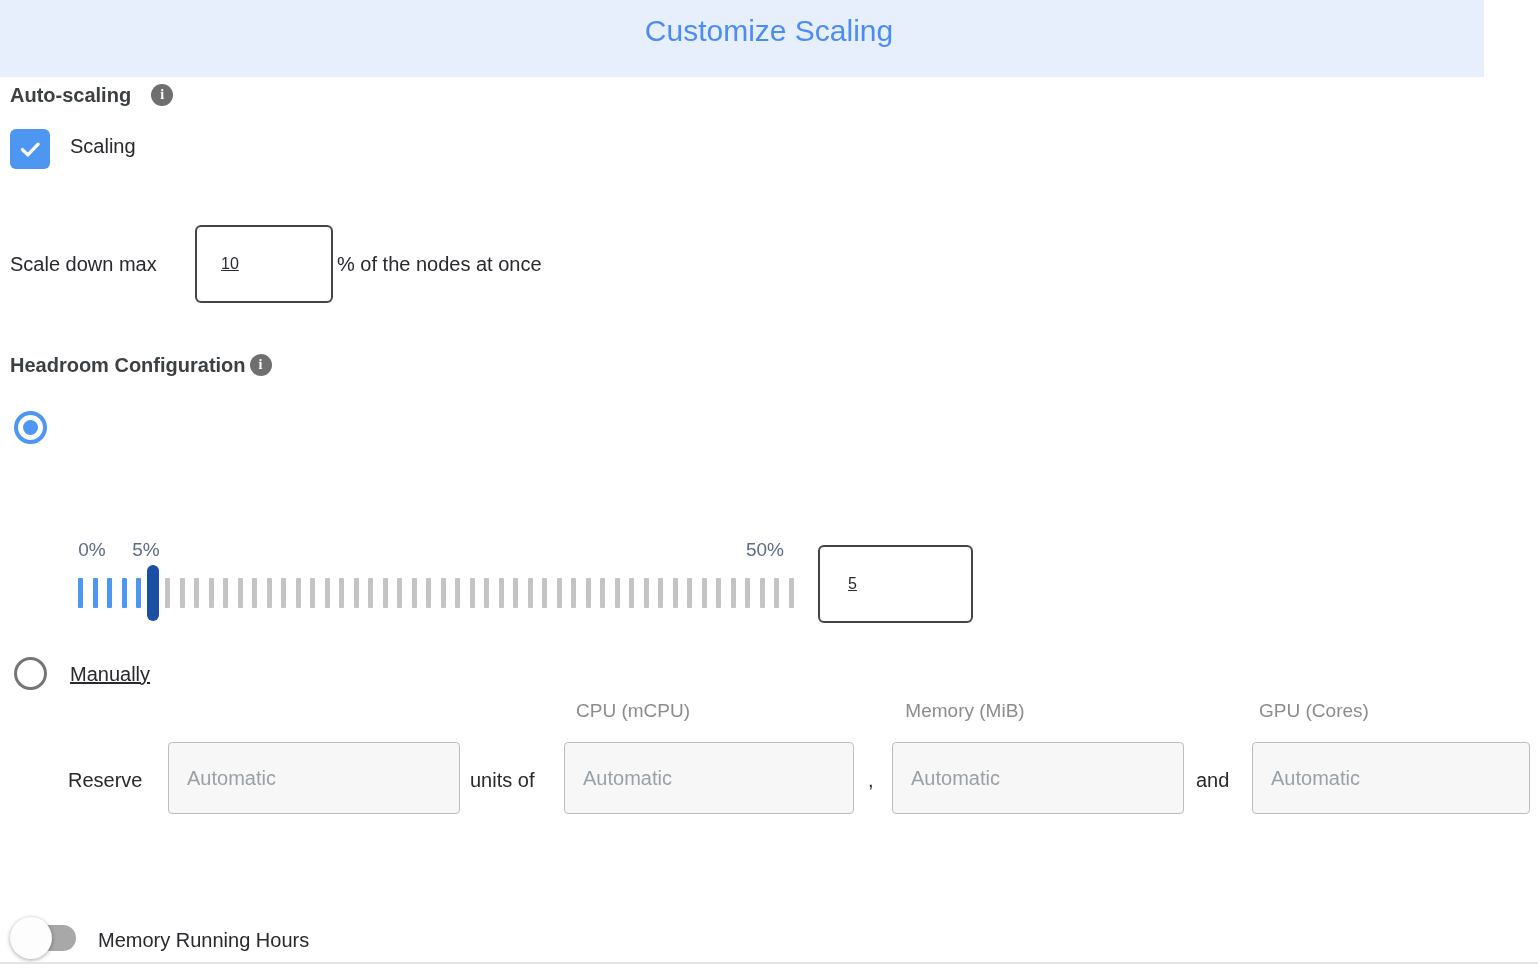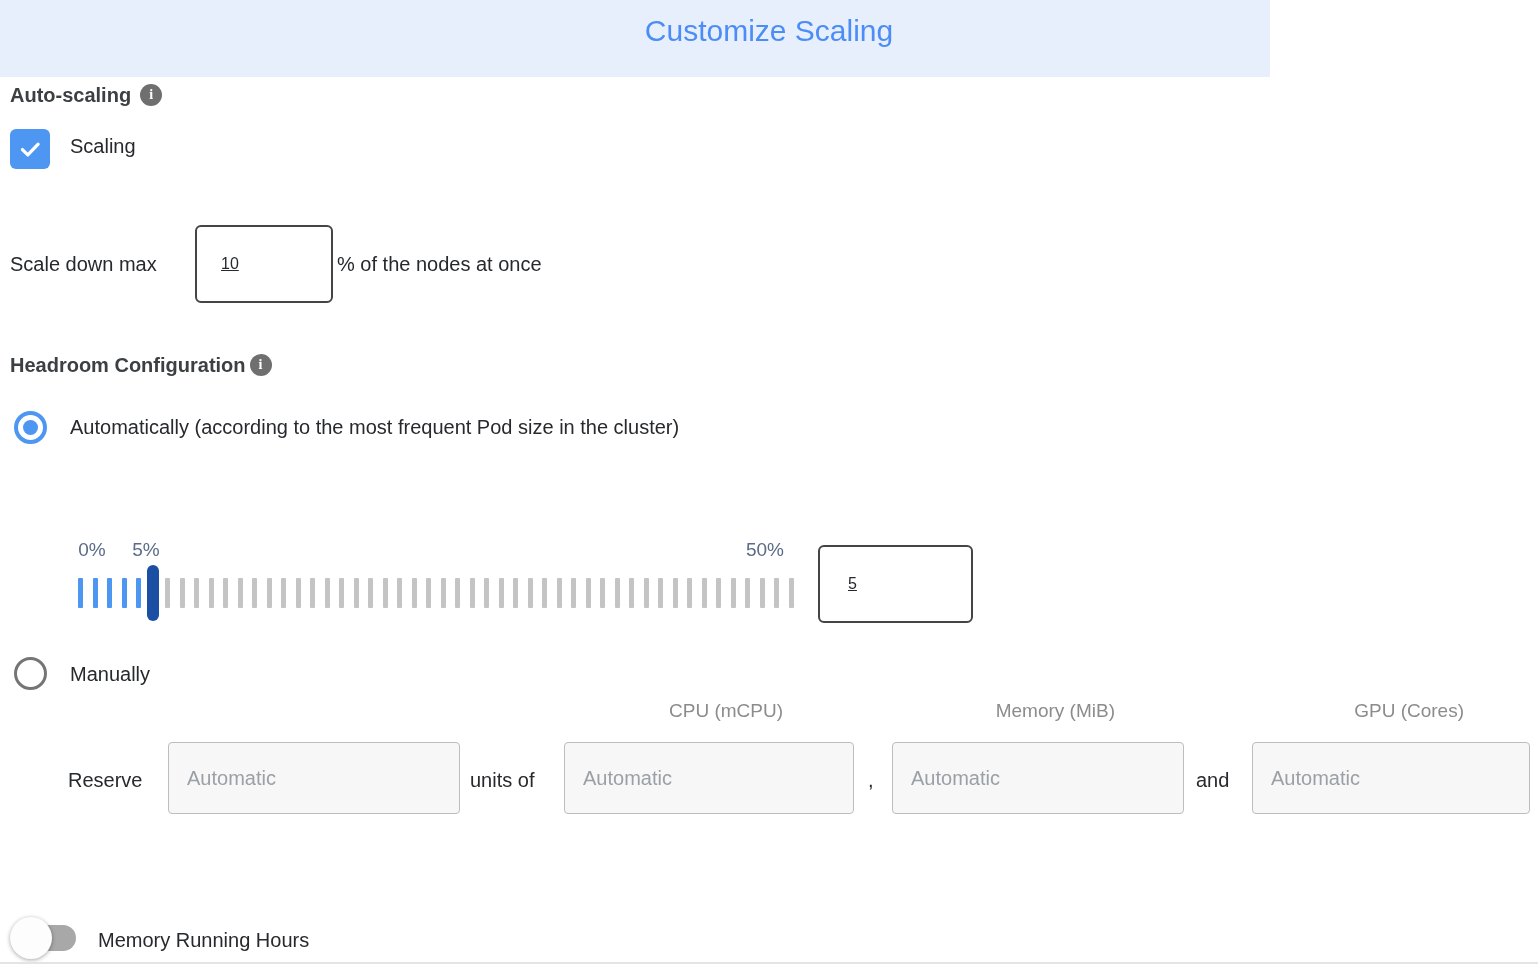--- a/index.html
+++ b/index.html
@@ -11,21 +11,21 @@
     --divider:#e4e4e4;
   }
   html,body{margin:0;padding:0;background:#fff;}
   .page{
     position:relative; width:1538px; height:970px; background:#fff; overflow:hidden;
     font-family:"Liberation Sans","DejaVu Sans",sans-serif; color:var(--text-dark);
   }
   .abs{position:absolute;}
 
   
-  .header-band{left:0;top:0;width:1270px;height:77px;background:var(--header-bg);}
+  .header-band{left:0;top:0;width:1484px;height:77px;background:var(--header-bg);}
   .page-title{left:0;top:12px;width:1538px;text-align:center;font-size:30px;line-height:38px;color:var(--title-blue);}
 
   
   .section-label{font-size:20px;line-height:24px;font-weight:bold;color:var(--label-dark);}
   .body-text{font-size:20px;line-height:24px;color:var(--text-dark);}
   .info-icon{
     display:inline-flex;align-items:center;justify-content:center;
     width:22px;height:22px;border-radius:50%;background:var(--icon-gray);
     color:#fff;font-size:14px;font-weight:bold;font-family:"Liberation Serif","DejaVu Serif",serif;
     vertical-align:middle;
@@ -60,21 +60,21 @@
   .slider-label{font-size:19px;line-height:23px;color:var(--slider-label);transform:translateX(-50%);}
   .slider-track{left:78px;top:578px;height:30px;display:flex;gap:9.5px;cursor:pointer;}
   .tick{flex:none;width:5px;height:30px;border-radius:1px;background:var(--tick-gray);}
   .tick.active{background:var(--accent-blue);}
   .slider-handle{
     position:absolute;top:-13px;width:12px;height:56px;border-radius:6px;
     background:var(--accent-dark);cursor:grab;
   }
 
   
-  .col-header{font-size:19px;line-height:23px;color:var(--secondary-gray);width:300px;text-align:right;}
+  .col-header{font-size:19px;line-height:23px;color:var(--secondary-gray);width:300px;text-align:center;}
   .reserve-input{
     border:1px solid var(--input-border-light);border-radius:4px;background:var(--input-fill);
     font-family:inherit;font-size:20px;color:var(--text-dark);box-sizing:border-box;outline:none;
     height:72px;padding-left:18px;
   }
   .reserve-input::placeholder{color:var(--placeholder-gray);opacity:1;}
 
   
   .toggle-track{left:18px;top:925px;width:58px;height:26px;border-radius:13px;background:var(--toggle-track);cursor:pointer;}
   .toggle-knob{
@@ -86,21 +86,21 @@
 </style>
 </head>
 <body>
 
 <div class="page">
 
   <div class="abs header-band">
     <div class="abs page-title">Customize Scaling</div>
   </div>
 
-  <div class="abs" style="left:10px;top:83px;display:flex;align-items:center;gap:9px;">
+  <div class="abs" style="left:10px;top:83px;display:flex;align-items:center;gap:20px;">
     <span class="section-label">Auto-scaling</span>
     <span class="info-icon">i</span>
   </div>
 
   <div class="abs checkbox">
     <svg viewBox="0 0 24 24">
       <path d="M5 12.5l5 5 9.5-10" stroke="#ffffff" stroke-width="3" fill="none" stroke-linecap="round" stroke-linejoin="round"></path>
     </svg>
   </div>
   <span class="abs body-text" style="left:70px;top:134px;">Scaling</span>
@@ -108,21 +108,20 @@
   <span class="abs body-text" style="left:10px;top:252px;">Scale down max</span>
   <input class="abs value-input scale-input" type="text" value="10" style="">
   <span class="abs body-text" style="left:337px;top:252px;">% of the nodes at once</span>
 
   <div class="abs" style="left:10px;top:353px;display:flex;align-items:center;gap:4px;">
     <span class="section-label">Headroom Configuration</span>
     <span class="info-icon">i</span>
   </div>
 
   <div class="abs radio selected radio1"></div>
-  <span class="abs body-text" style="left:70px;top:415px;">Automatically (according to the most frequent Pod size in the cluster)</span>
 
   <span class="abs slider-label" style="left:92px;top:538px;">0%</span>
   <span class="abs slider-label" style="left:146px;top:538px;">5%</span>
   <span class="abs slider-label" style="left:765px;top:538px;">50%</span>
 
   <div class="abs slider-track">
     <div class="slider-handle" style="left: 69px;"></div>
   <div class="tick active"></div>
       <div class="tick active"></div>
       <div class="tick active"></div>
@@ -171,21 +170,21 @@
       <div class="tick"></div>
       <div class="tick"></div>
       <div class="tick"></div>
       <div class="tick"></div>
       <div class="tick"></div>
     </div>
 
   <input class="abs value-input headroom-input" type="text" value="5" style="">
 
   <div class="abs radio unselected radio2"></div>
-  <span class="abs body-text" style="left:70px;top:662px;">Manually</span>
+  <span class="abs body-text" style="left:70px;top:662px;text-decoration:underline;">Manually</span>
 
   <span class="abs col-header" style="left:483px;top:699px;">CPU (mCPU)</span>
   <span class="abs col-header" style="left:1164px;top:699px;">GPU (Cores)</span>
   <span class="abs col-header" style="left:815px;top:699px;">Memory (MiB)</span>
 
   <span class="abs body-text" style="left:68px;top:768px;">Reserve</span>
   <input class="abs reserve-input" style="left: 168px; top: 742px; width: 292px;" type="text" placeholder="Automatic">
   <span class="abs body-text" style="left:470px;top:768px;">units of</span>
   <input class="abs reserve-input" style="left: 564px; top: 742px; width: 290px;" type="text" placeholder="Automatic">
   <span class="abs body-text" style="left:868px;top:768px;">,</span>

